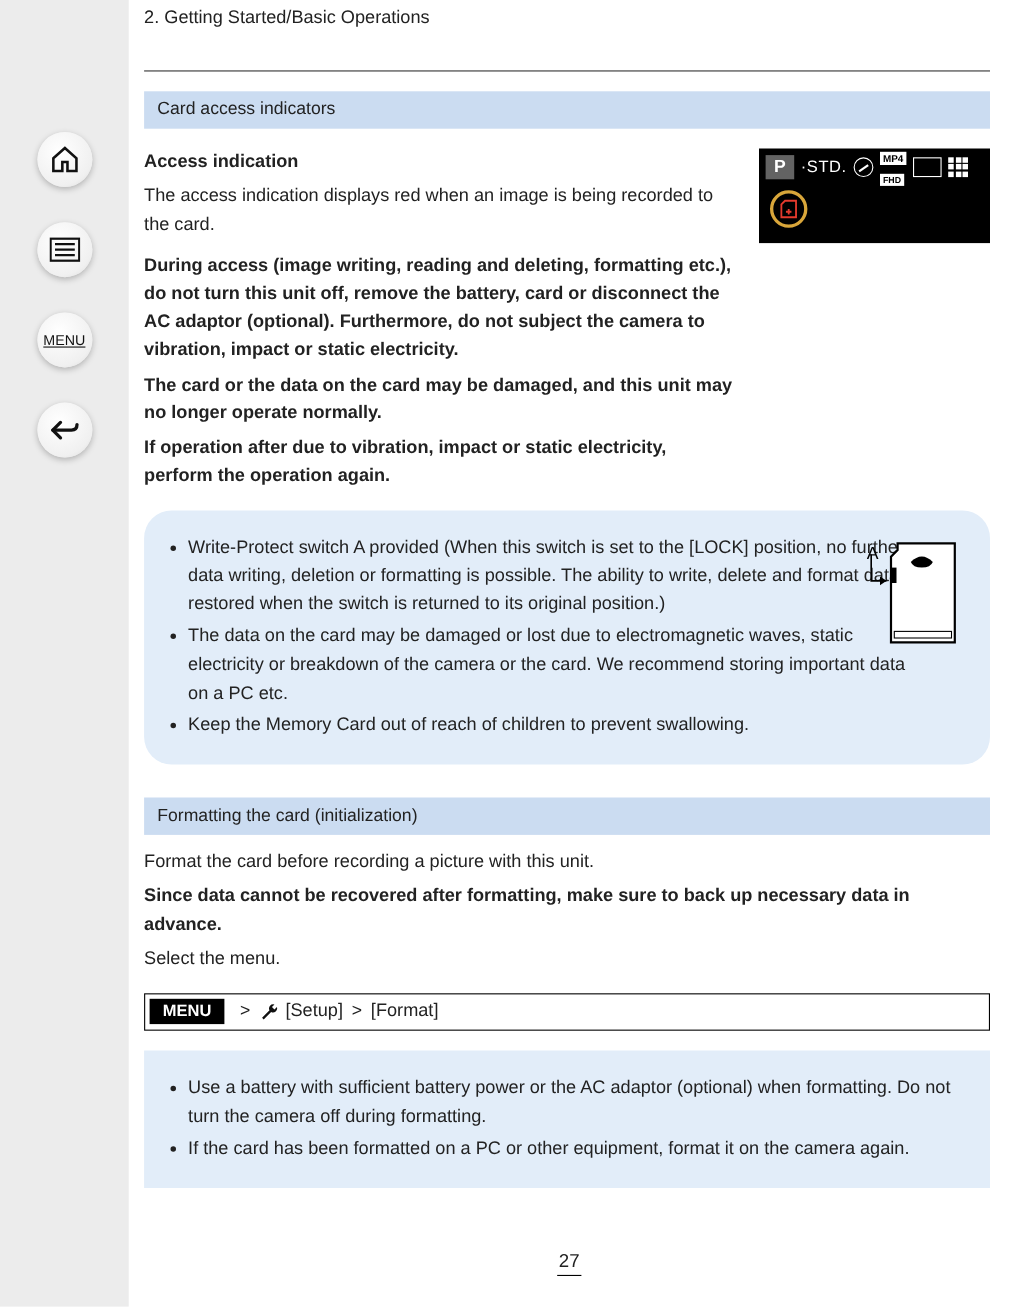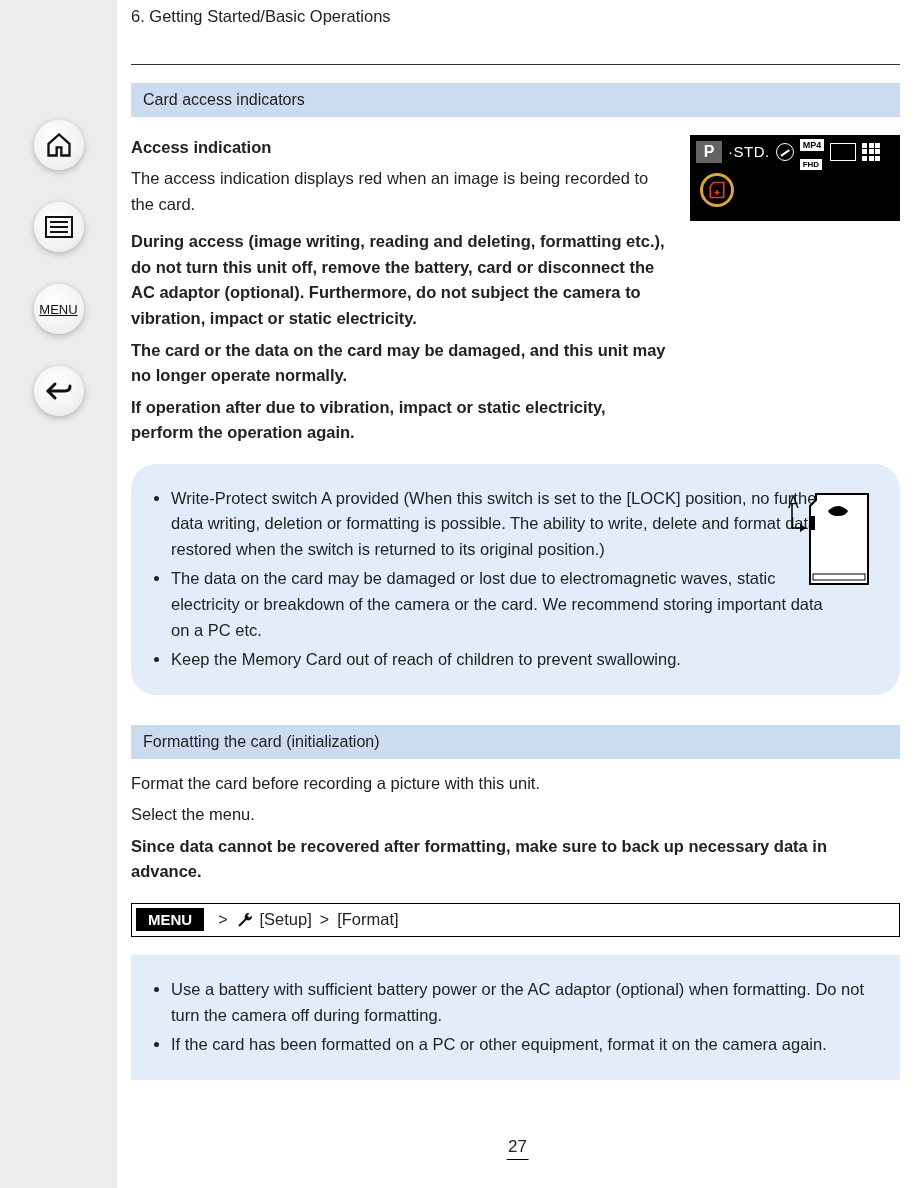--- a/index.html
+++ b/index.html
@@ -171,21 +171,21 @@
     </div>
     <div class="navbtn" aria-label="Back">
       <svg viewBox="0 0 28 22">
         <path d="M10 4 L3 11 L10 18" fill="none" stroke="#111" stroke-width="3" stroke-linecap="round" stroke-linejoin="round"></path>
         <path d="M3 11 L20 11 Q25 11 25 6" fill="none" stroke="#111" stroke-width="3" stroke-linecap="round"></path>
       </svg>
     </div>
   </aside>
 
   <main class="content">
-    <p class="breadcrumb">6. Getting Started/Basic Operations</p>
+    <p class="breadcrumb">2. Getting Started/Basic Operations</p>
     <hr class="thin-rule">
 
     <div class="band">Card access indicators</div>
 
     <div class="section-body">
       <div class="section-text">
         <p><strong>Access indication</strong></p>
         <p>The access indication displays red when an image is being recorded to the card.</p>
         <p class="mt-12"><strong>During access (image writing, reading and deleting, formatting etc.), do not turn this unit off, remove the battery, card or disconnect the AC adaptor (optional). Furthermore, do not subject the camera to vibration, impact or static electricity.</strong></p>
         <p><strong>The card or the data on the card may be damaged, and this unit may no longer operate normally.</strong></p>
@@ -237,22 +237,22 @@
           <rect x="22" y="30" width="5" height="14" fill="#000"></rect>
           <rect x="25" y="88" width="52" height="6" fill="none" stroke="#000" stroke-width="1"></rect>
           <path d="M40 25 Q50 15 60 25 Q58 30 50 30 Q42 30 40 25" fill="#000"></path>
         </svg>
       </div>
     </div>
 
     <div class="band">Formatting the card (initialization)</div>
 
     <p>Format the card before recording a picture with this unit.</p>
+    <p><strong>Since data cannot be recovered after formatting, make sure to back up necessary data in advance.</strong></p>
     <p>Select the menu.</p>
-    <p><strong>Since data cannot be recovered after formatting, make sure to back up necessary data in advance.</strong></p>
 
     <div class="menubox">
       <span class="menu-chip">MENU</span>
       <span class="arrow">&gt;</span>
       <span class="wrench">
         <svg width="18" height="18" viewBox="0 0 24 24">
             <path d="M21 6 a5 5 0 0 1 -7 6 L5 21 L3 19 L12 10 a5 5 0 0 1 6 -7 L15 6 L18 9 Z" fill="#111"></path>
           </svg>
       </span>
       <span style="margin-left:6px;">[Setup]</span>

